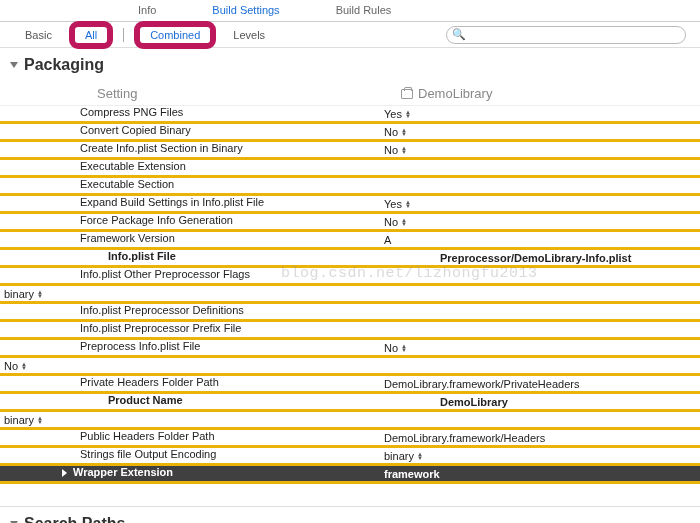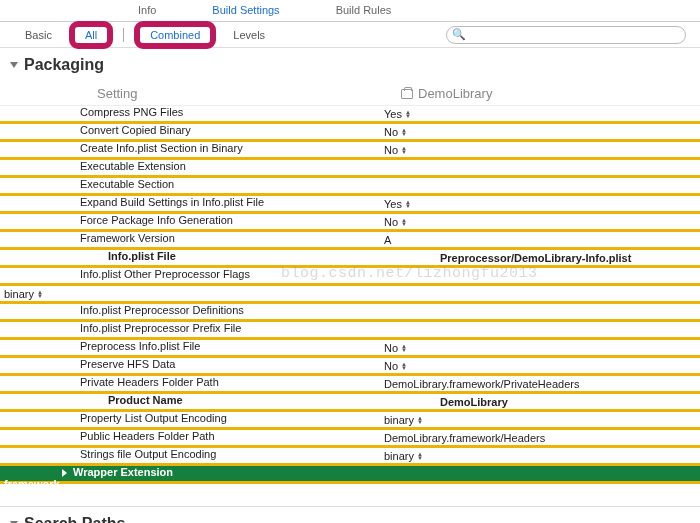--- a/index.html
+++ b/index.html
@@ -133,23 +133,22 @@
     .row .value {
       flex: 1;
       padding-left: 4px;
       color: #222;
       white-space: nowrap;
       display: flex;
       align-items: center;
     }
     .row.bold .label, .row.bold .value { font-weight: bold; margin-left: 28px; }
     .row.selected {
-      background: #15803d;
+      background: #404040;
       color: #fff;
-      flex-direction: column;
     }
     .row.selected .label, .row.selected .value { color: #fff; font-weight: bold; }
     .row.selected .label { padding-left: 62px; }
     .sel-arrow {
       display: inline-block;
       width: 0; height: 0;
       border-top: 4px solid transparent;
       border-bottom: 4px solid transparent;
       border-left: 5px solid #fff;
       margin-right: 6px;
@@ -319,21 +318,20 @@
       <div class="label"><span>Preprocess Info.plist File</span></div>
       <div class="value">
         <span>No</span>
         <span class="stepper">
           <span>▲</span>
           <span>▼</span>
         </span>
       </div>
     </div>
     <div class="row">
-      <div class="label"><span>Preserve HFS Data</span></div>
       <div class="value">
         <span>No</span>
         <span class="stepper">
           <span>▲</span>
           <span>▼</span>
         </span>
       </div>
     </div>
     <div class="row">
       <div class="label"><span>Private Headers Folder Path</span></div>
@@ -341,21 +339,20 @@
         <span>DemoLibrary.framework/PrivateHeaders</span>
       </div>
     </div>
     <div class="row bold">
       <div class="label"><span>Product Name</span></div>
       <div class="value">
         <span>DemoLibrary</span>
       </div>
     </div>
     <div class="row">
-      <div class="label"><span>Property List Output Encoding</span></div>
       <div class="value">
         <span>binary</span>
         <span class="stepper">
           <span>▲</span>
           <span>▼</span>
         </span>
       </div>
     </div>
     <div class="row">
       <div class="label"><span>Public Headers Folder Path</span></div>

